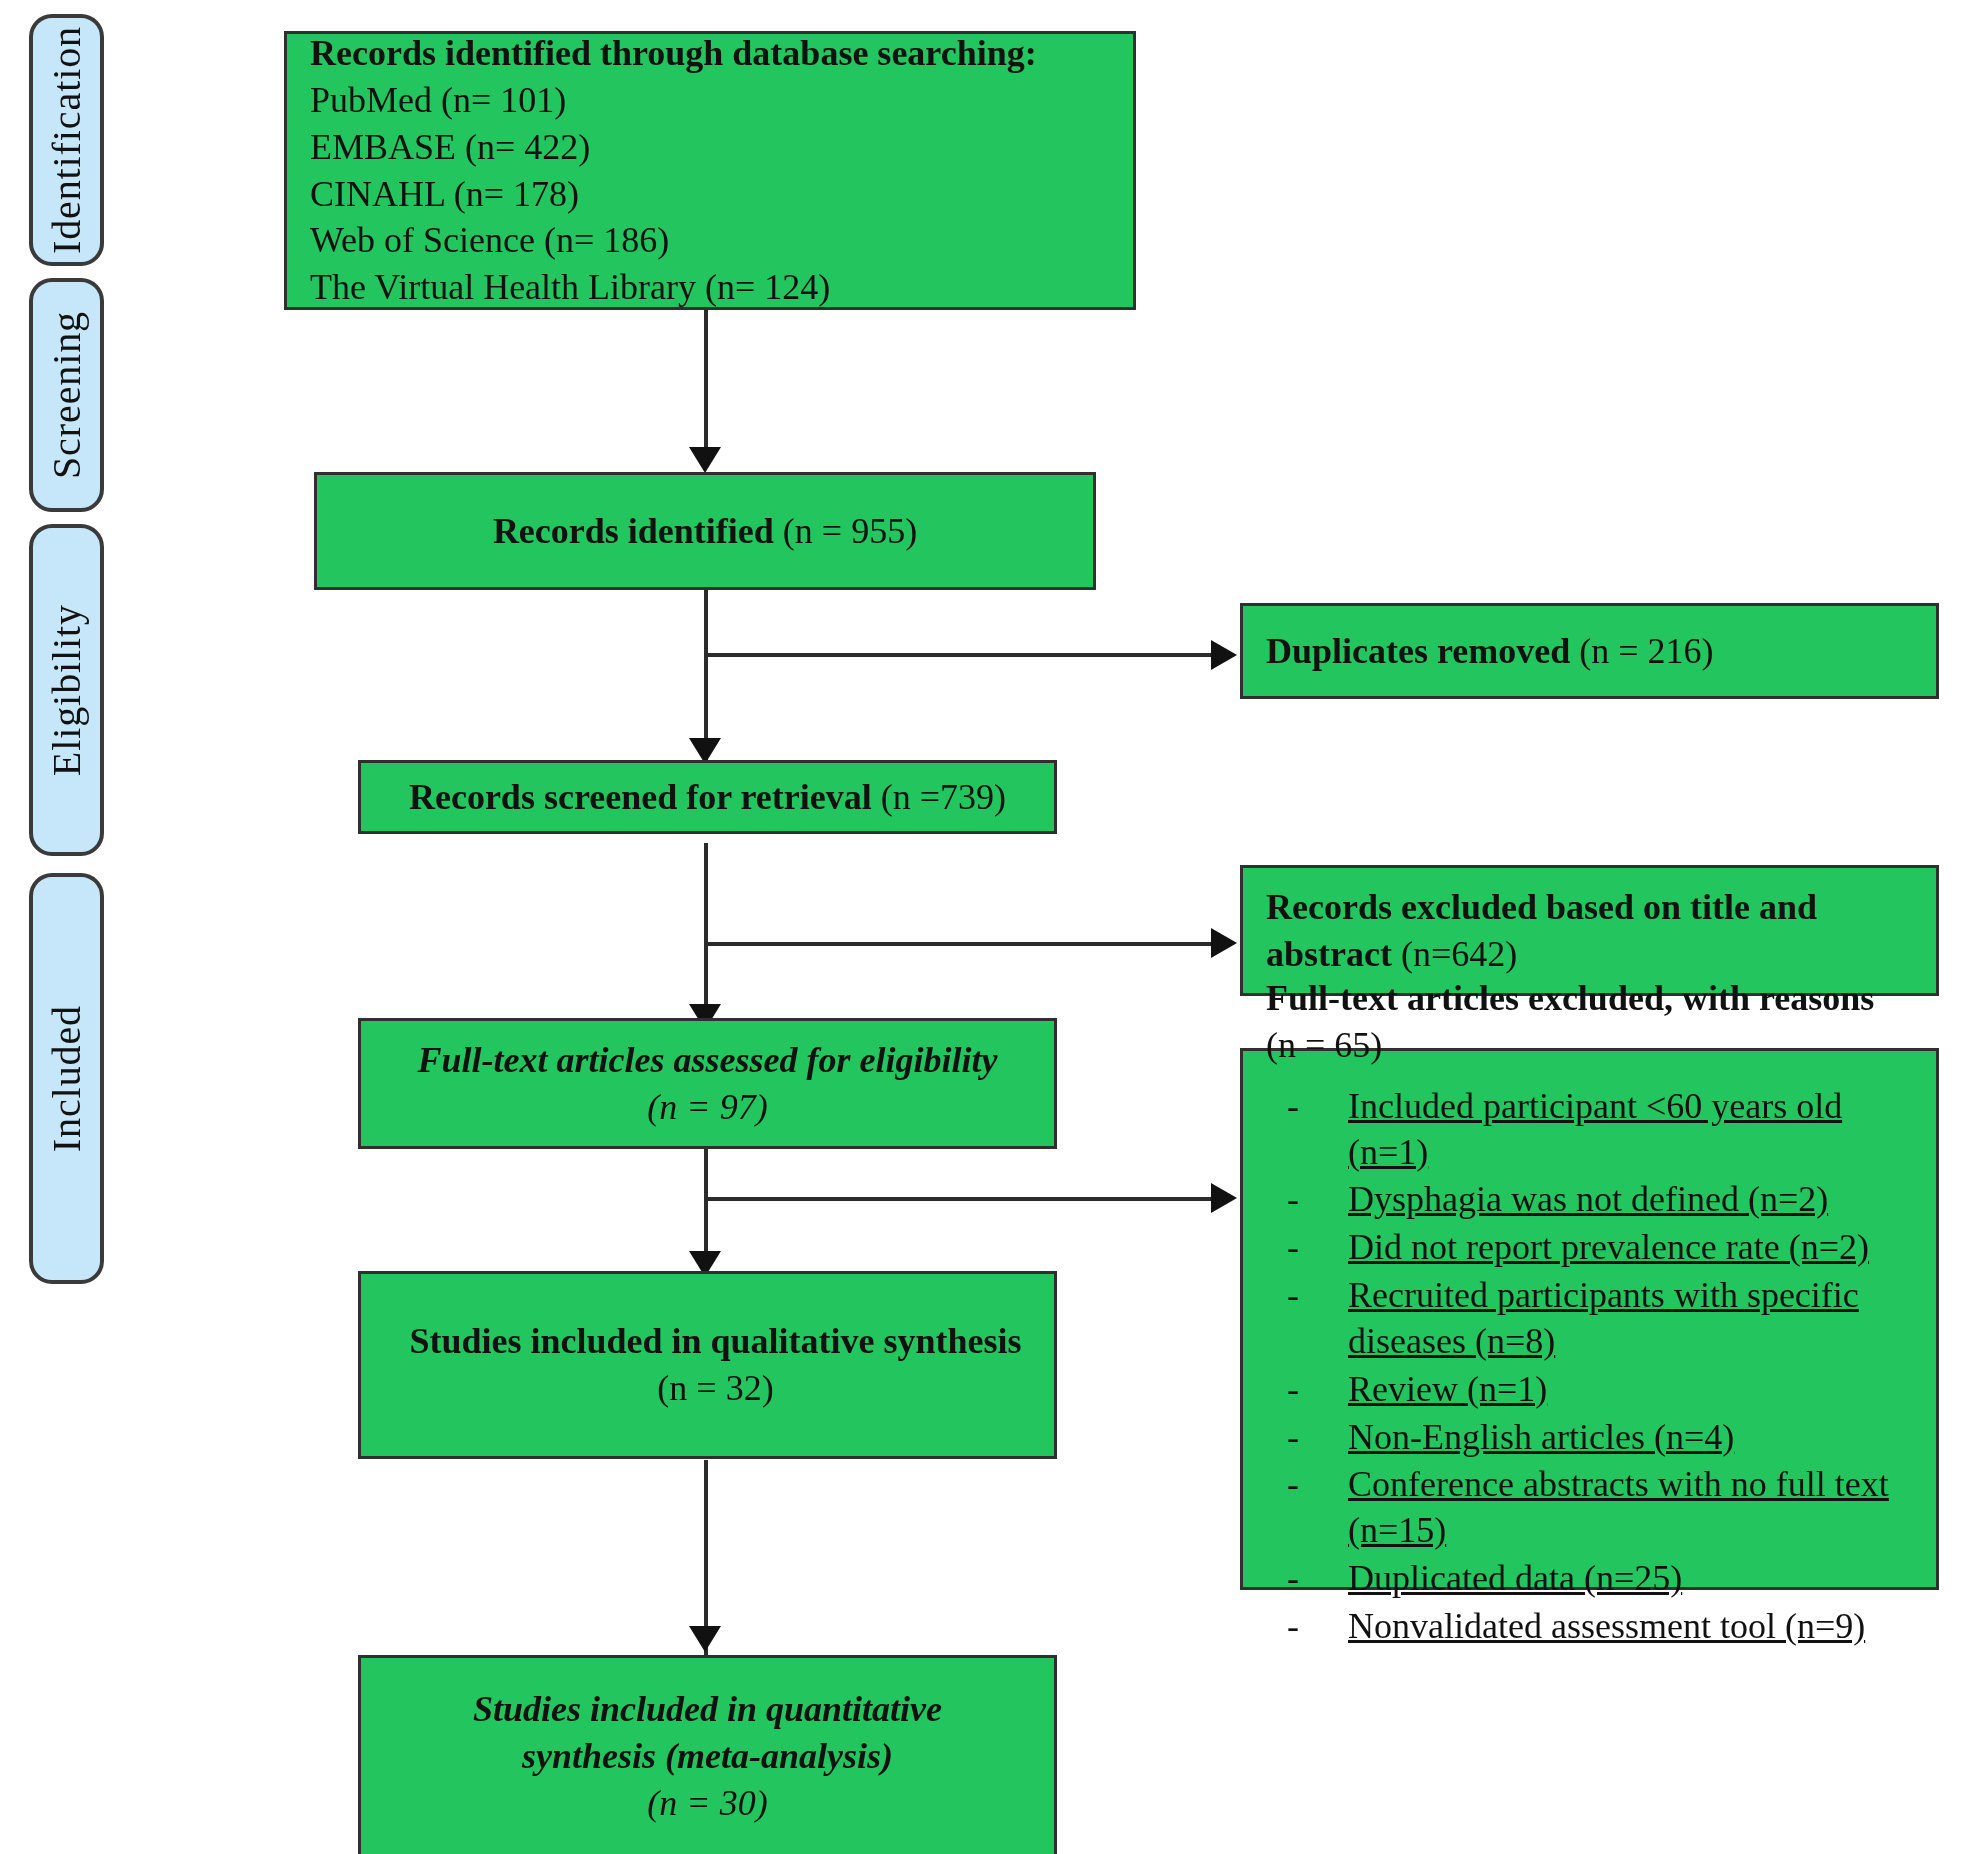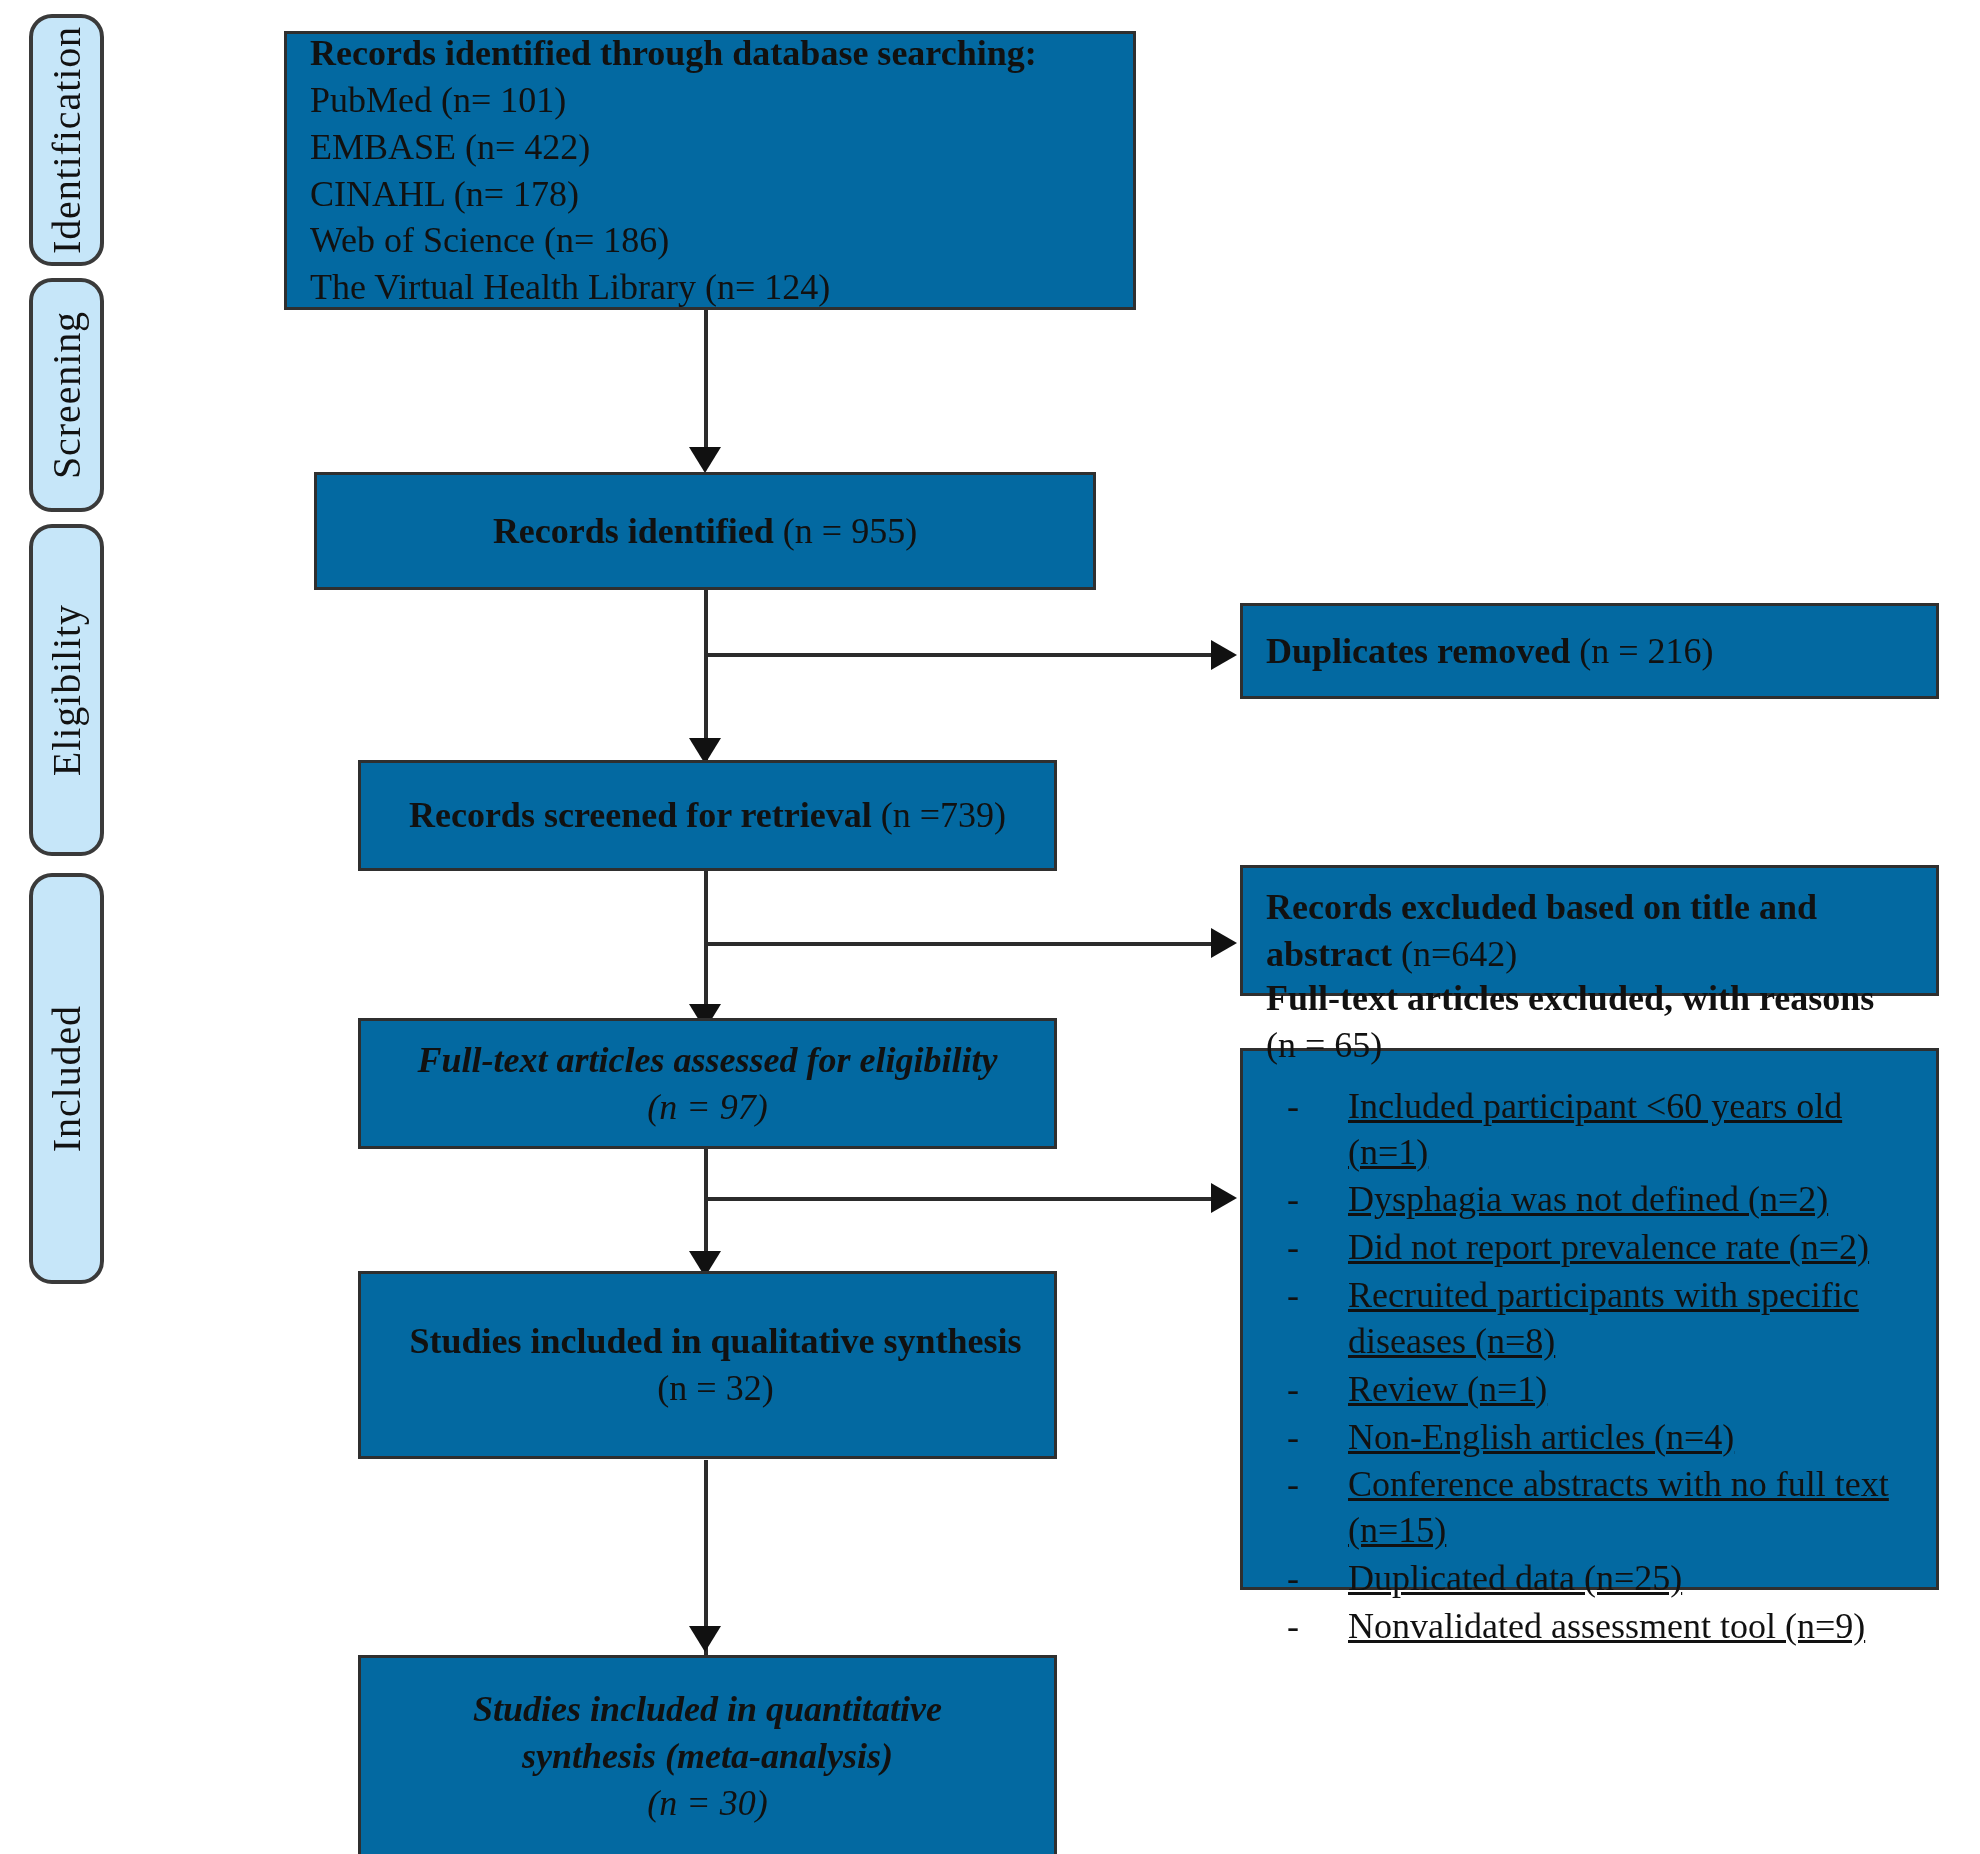--- a/index.html
+++ b/index.html
@@ -31,21 +31,21 @@
     transform:rotate(180deg);
     font-size:40px;
     letter-spacing:0.9px;
     color:#121212;
     white-space:nowrap;
   }
 
   
   .node{
     position:absolute;
-    background:#0369a1;
+    background:#22c55e;
     border:3.5px solid #2f2f2f;
     box-sizing:border-box;
     display:flex;
     flex-direction:column;
     justify-content:center;
   }
   .node.center{align-items:center;text-align:center;}
   .node.leftal{align-items:flex-start;text-align:left;}
   .node-inner{width:100%;padding:0 23px;box-sizing:border-box;}
   .node.center .node-inner{padding:0 15.7px;}
@@ -152,21 +152,21 @@
 
   <div class="node leftal" style="left:1240px;top:603px;width:699px;height:96px;">
     <div class="node-inner">
       <div class="ln">
         <span class="b">Duplicates removed</span>
         <span>(n = 216)</span>
       </div>
     </div>
   </div>
 
-  <div class="node center" style="left:358px;top:760px;width:699px;height:111px;">
+  <div class="node center" style="left:358px;top:760px;width:699px;height:74px;">
     <div class="node-inner">
       <div class="ln">
         <span class="b">Records screened for retrieval</span>
         <span>(n =739)</span>
       </div>
     </div>
   </div>
 
   <div class="node leftal" style="left:1240px;top:865px;width:699px;height:131px;">
     <div class="node-inner">

